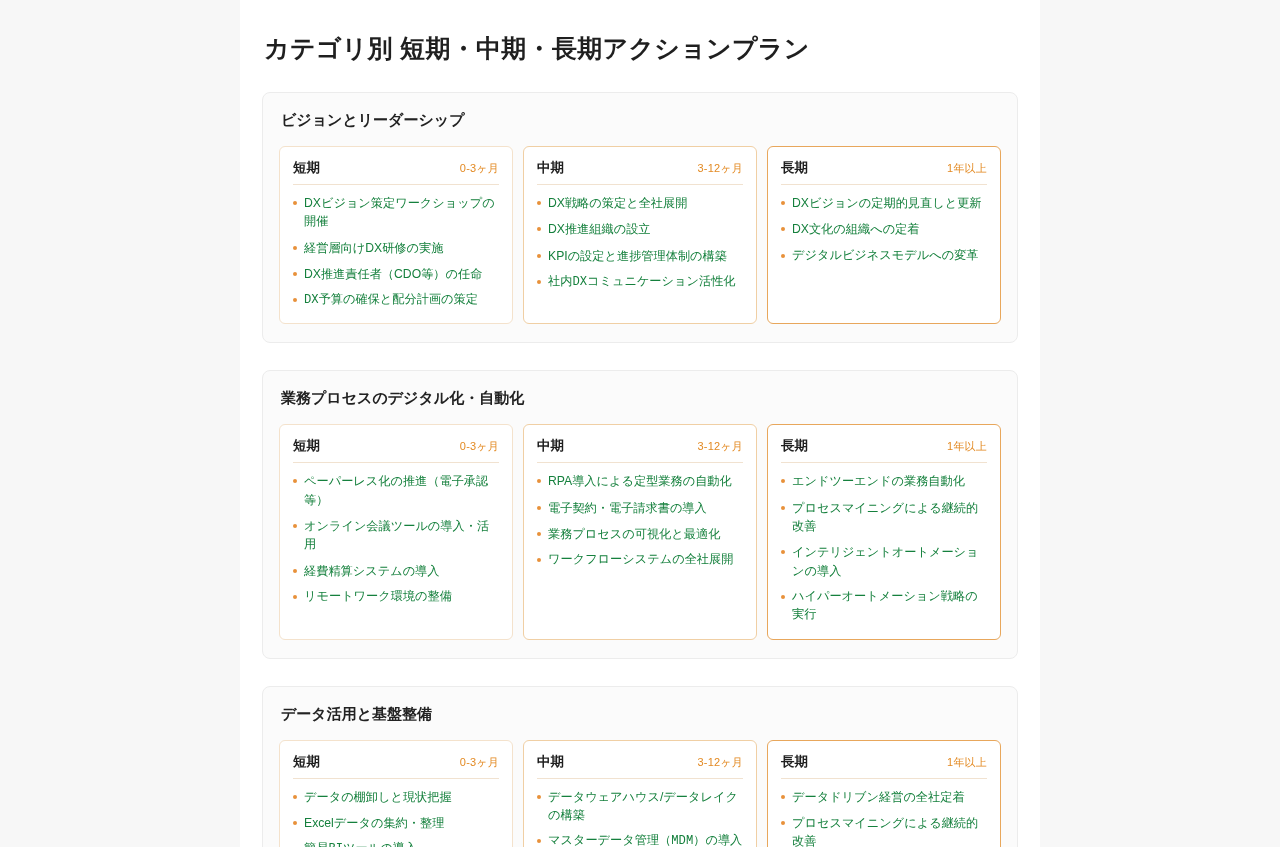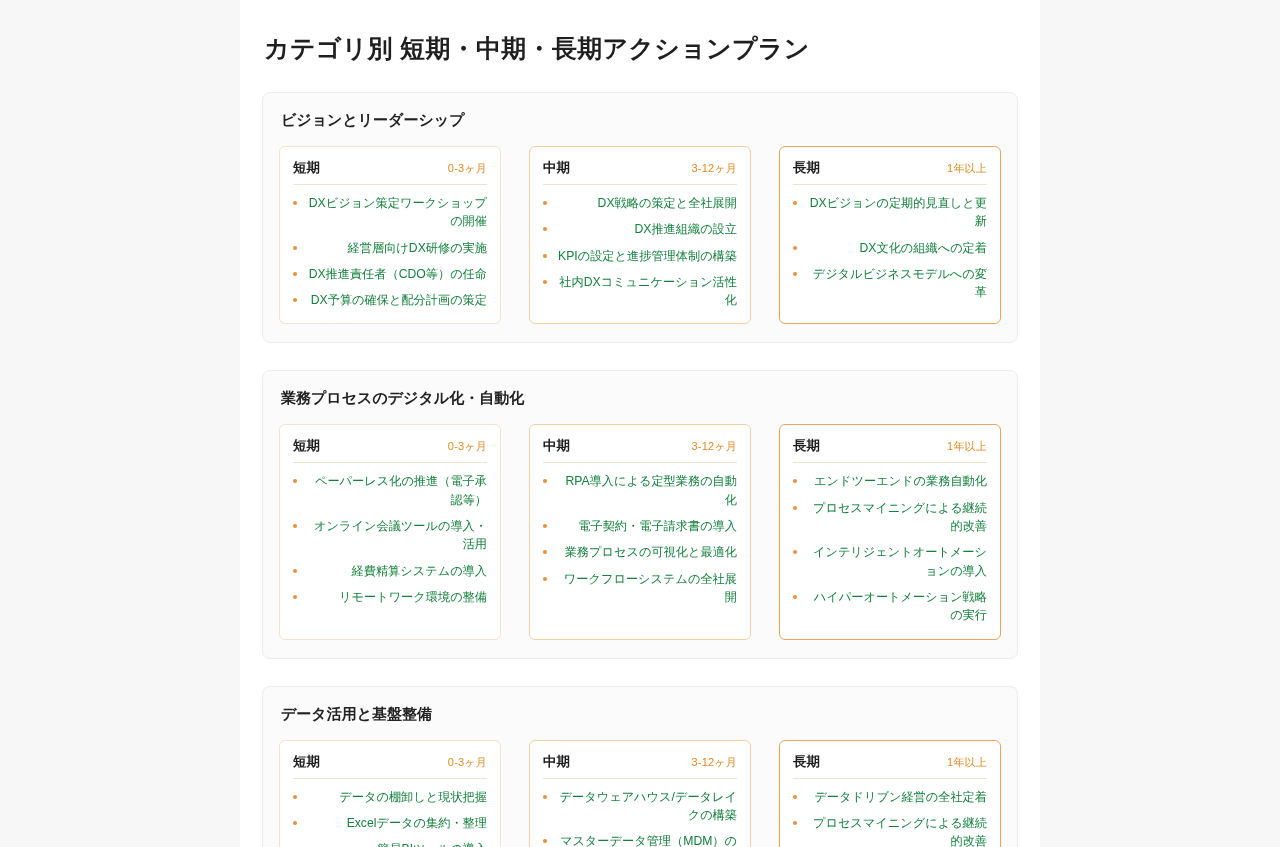--- a/index.html
+++ b/index.html
@@ -39,23 +39,22 @@
     margin-top: 27px;
   }
   .category-title {
     font-size: 15px;
     font-weight: bold;
     color: #222;
     margin: 2px 0 16px 2px;
   }
   .columns {
     display: flex;
-    gap: 28px;
+    gap: 10px;
     align-items: stretch;
-    text-align: right;
   }
   .phase {
     flex: 1 1 0;
     background: #ffffff;
     border: 1px solid #f0d9bd;
     border-radius: 6px;
     padding: 12px 13px 14px 13px;
     box-sizing: border-box;
     display: flex;
     flex-direction: column;
@@ -88,21 +87,21 @@
     padding: 0;
   }
   .items li {
     position: relative;
     font-size: 12.2px;
     line-height: 1.5;
     color: #15803d;
     padding-left: 11px;
     margin-bottom: 8px;
   }
-  .items li:last-child { margin-bottom: 0; }
+  .items li:last-child { margin-bottom: 0; font-family: Liberation Mono, monospace; }
   .items li::before {
     content: "";
     position: absolute;
     left: 0;
     top: 7px;
     width: 4px;
     height: 4px;
     border-radius: 50%;
     background: #e8913a;
   }

